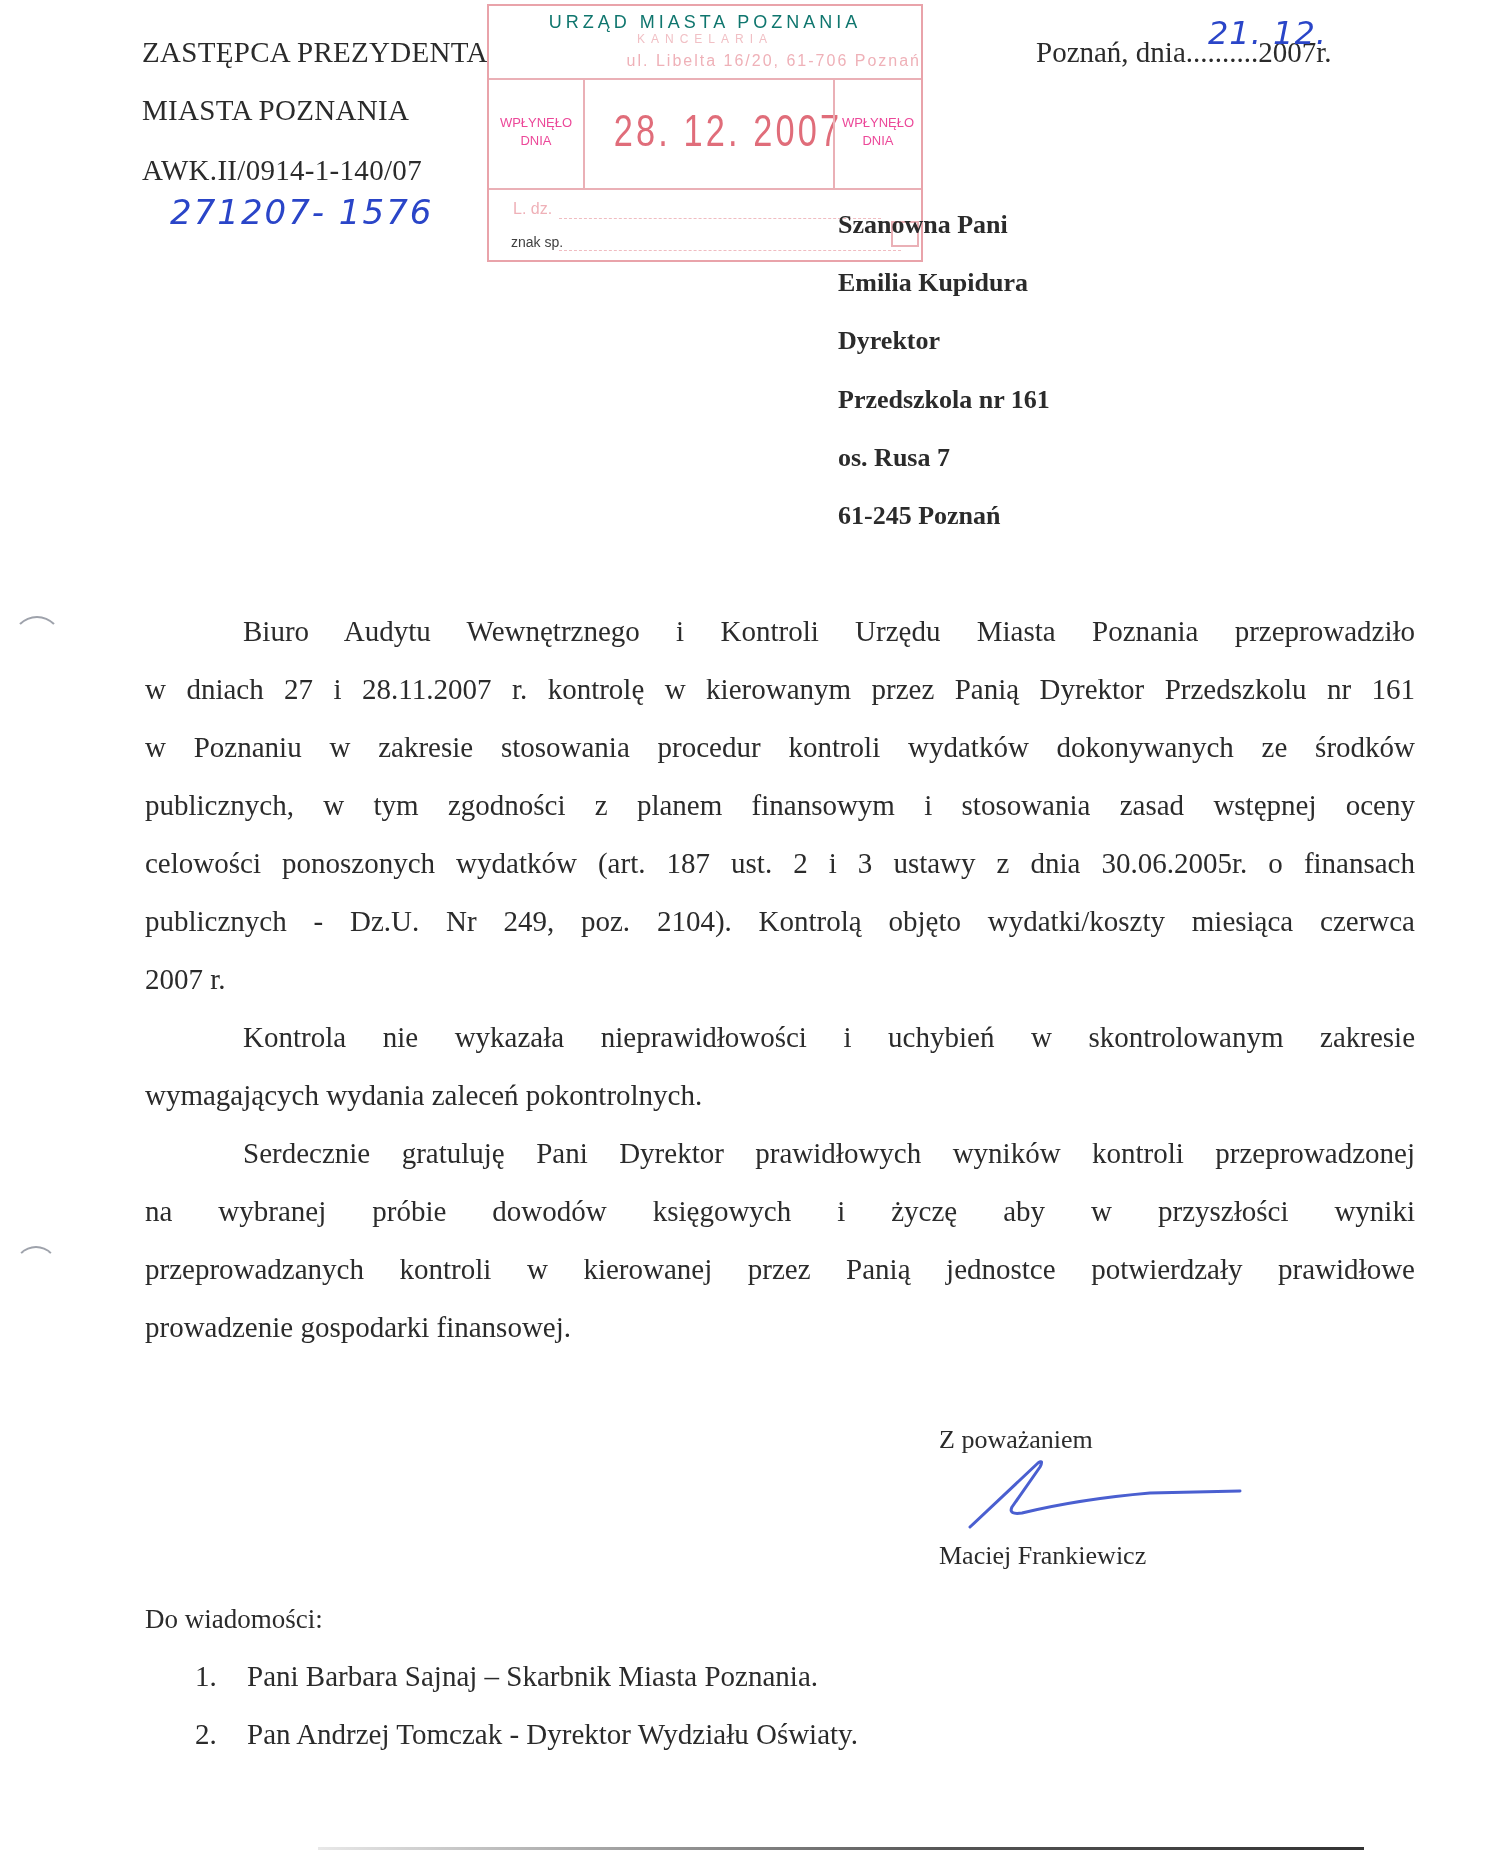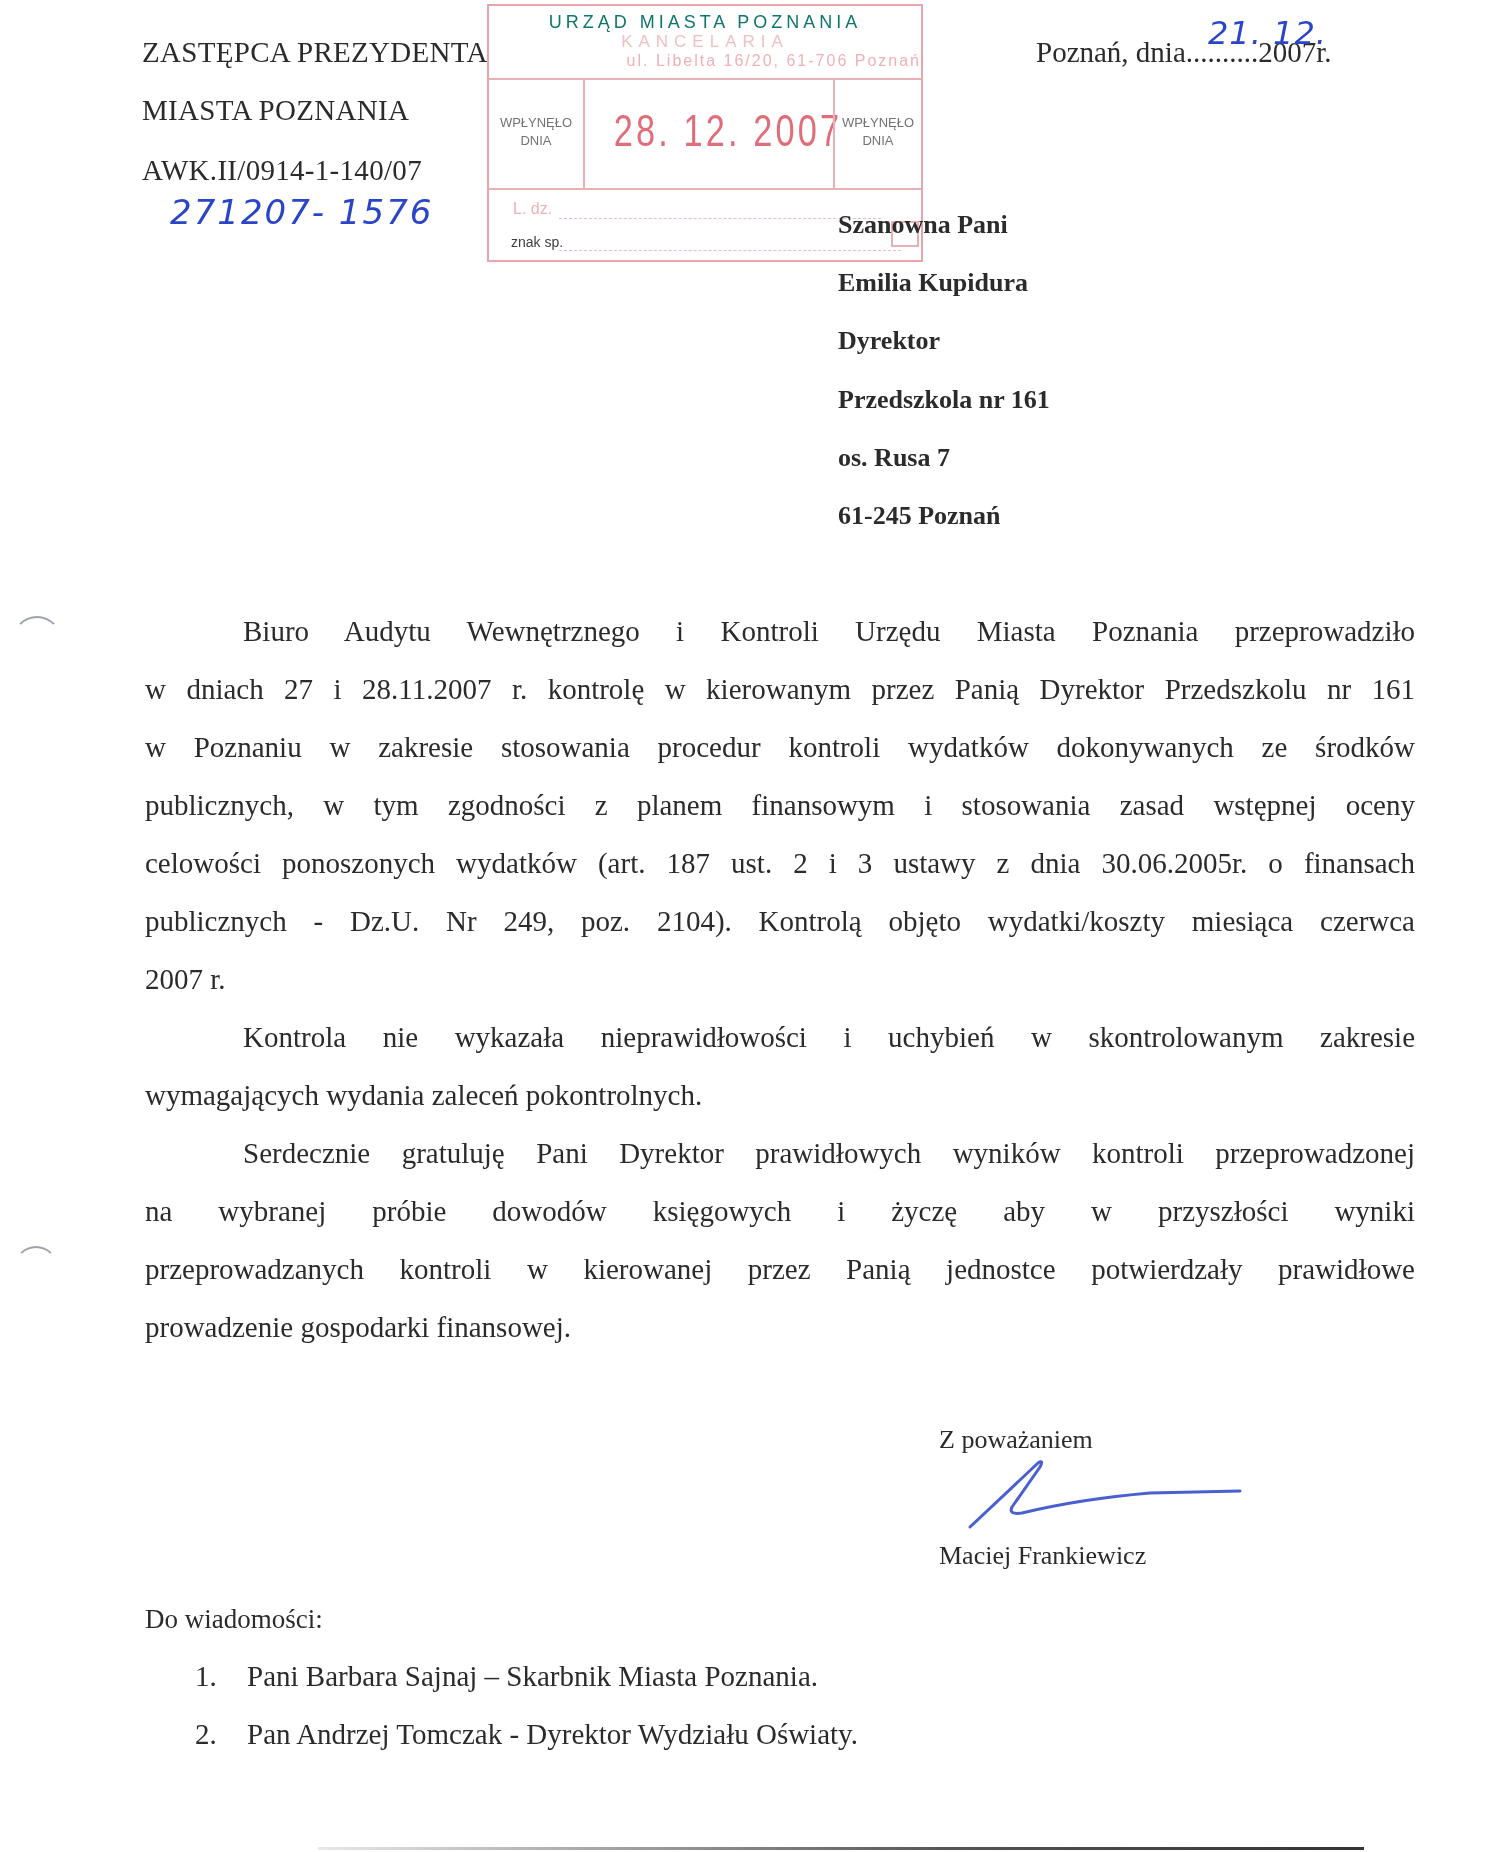--- a/index.html
+++ b/index.html
@@ -19,24 +19,24 @@
   }
 
   
   .stamp {
     left: 487px; top: 4px; width: 432px; height: 254px;
     border: 2px solid #e9a3aa; color: #e58d97;
     font-family: "Liberation Sans", sans-serif;
   }
   .stamp .st-top { position: absolute; left: 0; right: 0; top: 0; height: 72px; border-bottom: 2px solid #eab0b6; }
   .stamp .st-row1 { position:absolute; left:0; right:0; top:6px; text-align:center; font-size:18px; letter-spacing:4px; color:#0f766e; }
-  .stamp .st-row2 { position:absolute; left:0; right:0; top:26px; text-align:center; font-size:17px; letter-spacing:6px; color:#f1c0c5; }
+  .stamp .st-row2 { position:absolute; left:0; right:0; top:26px; text-align:center; font-size:12px; letter-spacing:6px; color:#f1c0c5; }
   .stamp .st-row3 { position:absolute; left:0; right:0; top:46px; text-align:right; font-size:16px; letter-spacing:2px; color:#efb1b8; }
   .stamp .st-mid { position:absolute; left:0; right:0; top:74px; height:108px; border-bottom: 2px solid #eab0b6; }
-  .stamp .st-lbl { position:absolute; top:36px; width:96px; text-align:center; font-size:13px; line-height:18px; color:#737373; }
+  .stamp .st-lbl { position:absolute; top:36px; width:96px; text-align:center; font-size:13px; line-height:18px; color:#ec4899; }
   .stamp .st-lbl.left { left:0; border-right: 2px solid #eab0b6; height:108px; top:0; padding-top:34px; box-sizing:border-box; }
   .stamp .st-lbl.right { right:0; border-left: 2px solid #eab0b6; height:108px; top:0; padding-top:34px; box-sizing:border-box; width:88px; }
   .stamp .st-date {
     position:absolute; left:98px; right:90px; top:26px; text-align:center;
     font-size:44px; color:#e06d7a; letter-spacing:4px; transform: scaleX(0.78);
   }
   .stamp .st-ldz { position:absolute; left:24px; top:194px; font-size:16px; color:#efb1b8; }
   .stamp .st-ldz-line { position:absolute; left:70px; right:40px; top:212px; border-top:1px dashed #f0bcc1; }
   .stamp .st-znak { position:absolute; left:22px; top:228px; font-size:14px; color:#404040; }
   .stamp .st-znak-line { position:absolute; left:70px; right:20px; top:244px; border-top:1px dashed #f0bcc1; }

